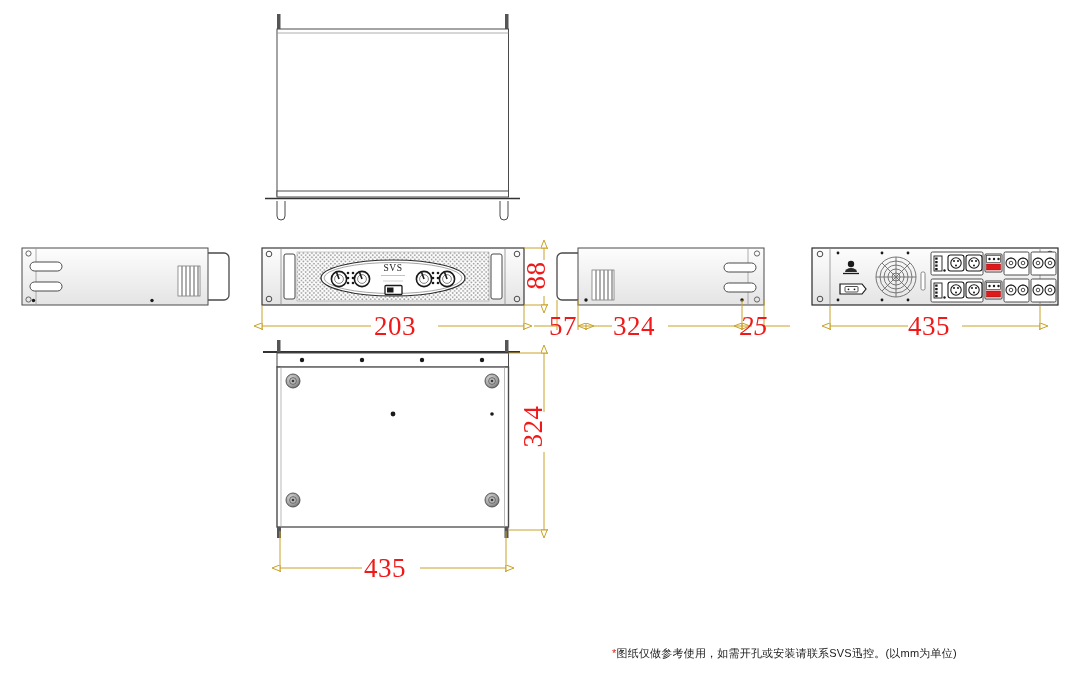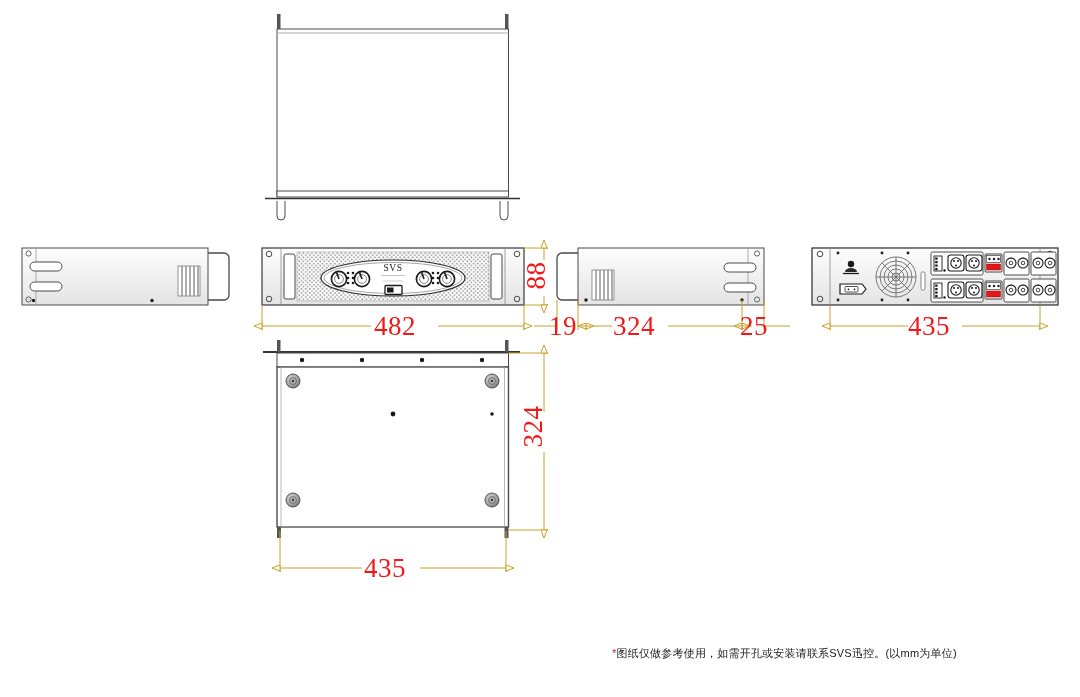--- a/index.html
+++ b/index.html
@@ -447,22 +447,22 @@
     <line x1="544" y1="353" x2="544" y2="412" marker-start="url(#arrL)"></line>
     <line x1="544" y1="452" x2="544" y2="530" marker-end="url(#arrR)"></line>
 
     <line x1="280" y1="531" x2="280" y2="572"></line>
     <line x1="506" y1="531" x2="506" y2="572"></line>
     <line x1="280" y1="568" x2="362" y2="568" marker-start="url(#arrL)"></line>
     <line x1="420" y1="568" x2="506" y2="568" marker-end="url(#arrR)"></line>
   </g>
 </svg>
 
-<div class="dim-text" style="left:374px; top:313px;">482</div>
+<div class="dim-text" style="left:374px; top:313px;">203</div>
 <div class="dim-text vert" style="left:522px; top:262px;">88</div>
-<div class="dim-text" style="left:549px; top:313px;">19</div>
+<div class="dim-text" style="left:549px; top:313px;">57</div>
 <div class="dim-text" style="left:613px; top:313px;">324</div>
-<div class="dim-text" style="left:740px; top:313px;">25</div>
+<div class="dim-text" style="left:740px; top:313px;font-style:italic;">25</div>
 <div class="dim-text" style="left:908px; top:313px;">435</div>
 <div class="dim-text vert" style="left:512px; top:413px;">324</div>
 <div class="dim-text" style="left:364px; top:555px;">435</div>
 
 <div id="footer-note"><span class="ast">*</span><span>图纸仅做参考使用，如需开孔或安装请联系SVS迅控。(以mm为单位)</span></div>
 
 </body></html>

